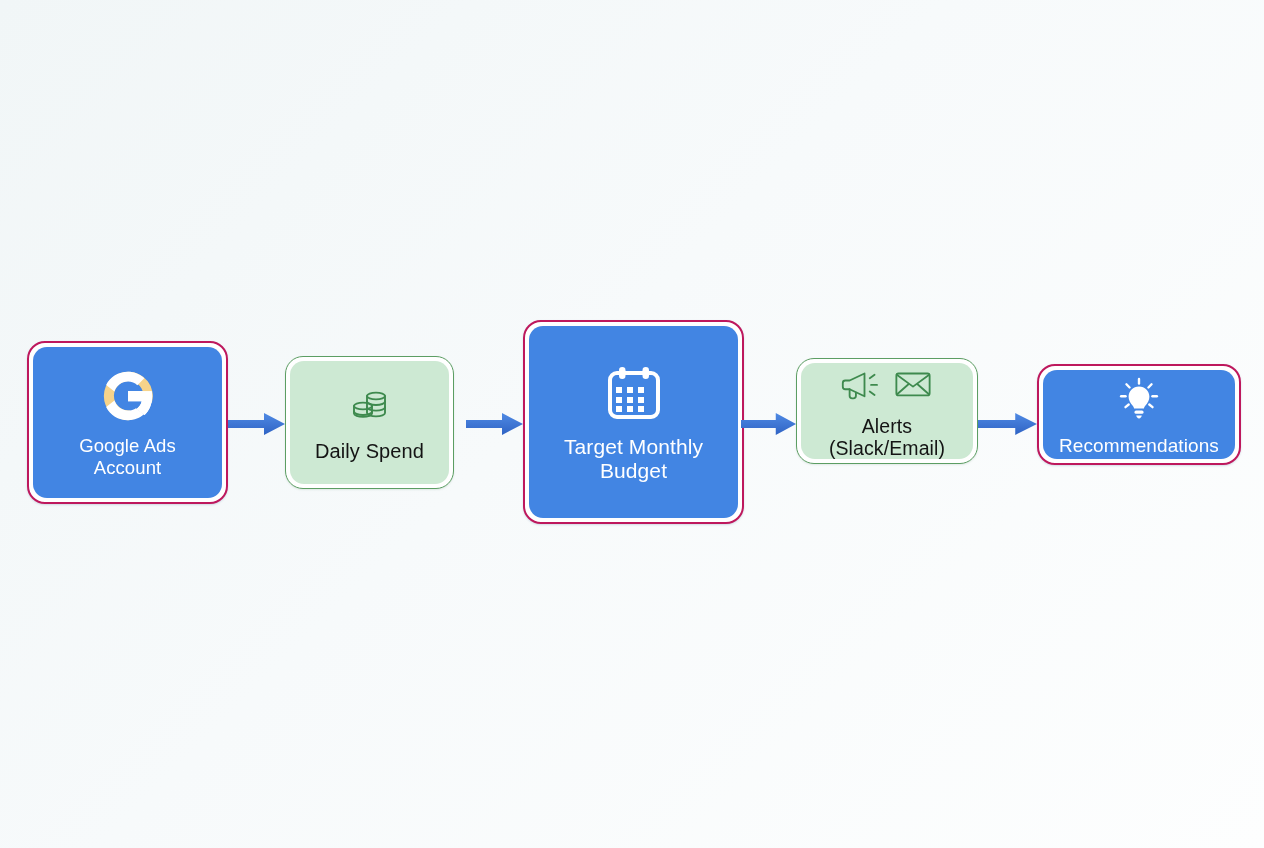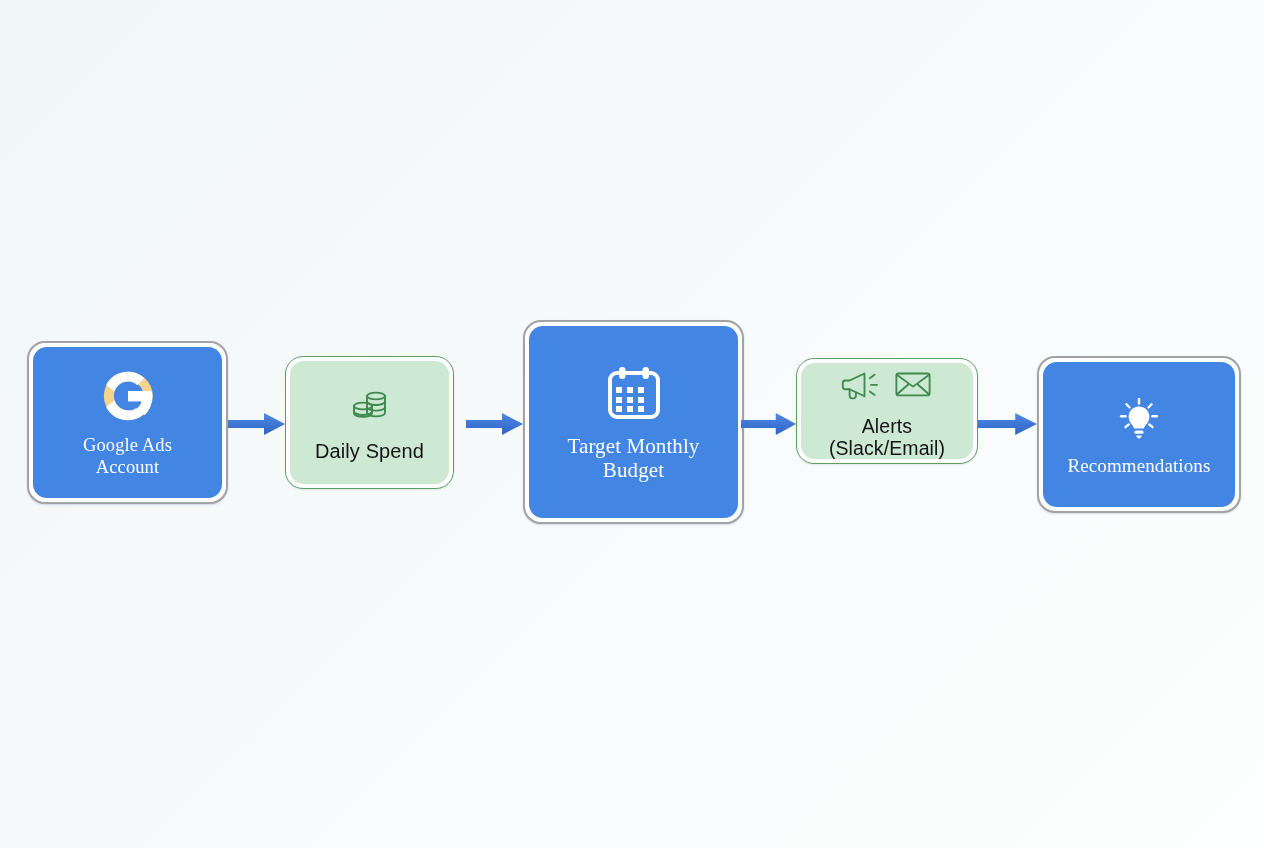--- a/index.html
+++ b/index.html
@@ -38,23 +38,22 @@
     height: 100%;
     border-radius: 14px;
     display: flex;
     flex-direction: column;
     align-items: center;
     justify-content: center;
     gap: 6px;
   }
 
   .node.blue {
-    border: 2px solid #a3a3a3;
+    border: 2px solid #be185d;
     box-shadow: 0 1px 2px rgba(40,70,130,0.18);
-    font-family: Liberation Serif, serif;
   }
   .node.blue .node-inner {
     background: #4285e3;
   }
   .node.green {
     border: 1.6px solid #5c9e63;
     box-shadow: 0 1px 2px rgba(60,110,70,0.12);
   }
   .node.green .node-inner {
     background: #cde9d3;
@@ -82,21 +81,21 @@
 
   #node-spend    { left: 285px;  top: 356px; width: 169px; height: 133px; }
   #node-spend .node-label    { font-size: 20px; }
 
   #node-budget   { left: 523px;  top: 320px; width: 221px; height: 204px; }
   #node-budget .node-label   { font-size: 21px; font-weight: 400; }
 
   #node-alerts   { left: 796px;  top: 358px; width: 182px; height: 106px; }
   #node-alerts .node-label   { font-size: 19.5px; }
 
-  #node-recs     { left: 1037px; top: 356px; width: 204px; height: 157px; }
+  #node-recs     { left: 1037px; top: 364px; width: 204px; height: 101px; }
   #node-recs .node-label     { font-size: 19px; }
 
   
   .arrow {
     position: absolute;
     height: 26px;
   }
   #arrow-1 { left: 228px; top: 411px; width: 58px; }
   #arrow-2 { left: 466px; top: 411px; width: 58px; }
   #arrow-3 { left: 741px; top: 411px; width: 56px; }

